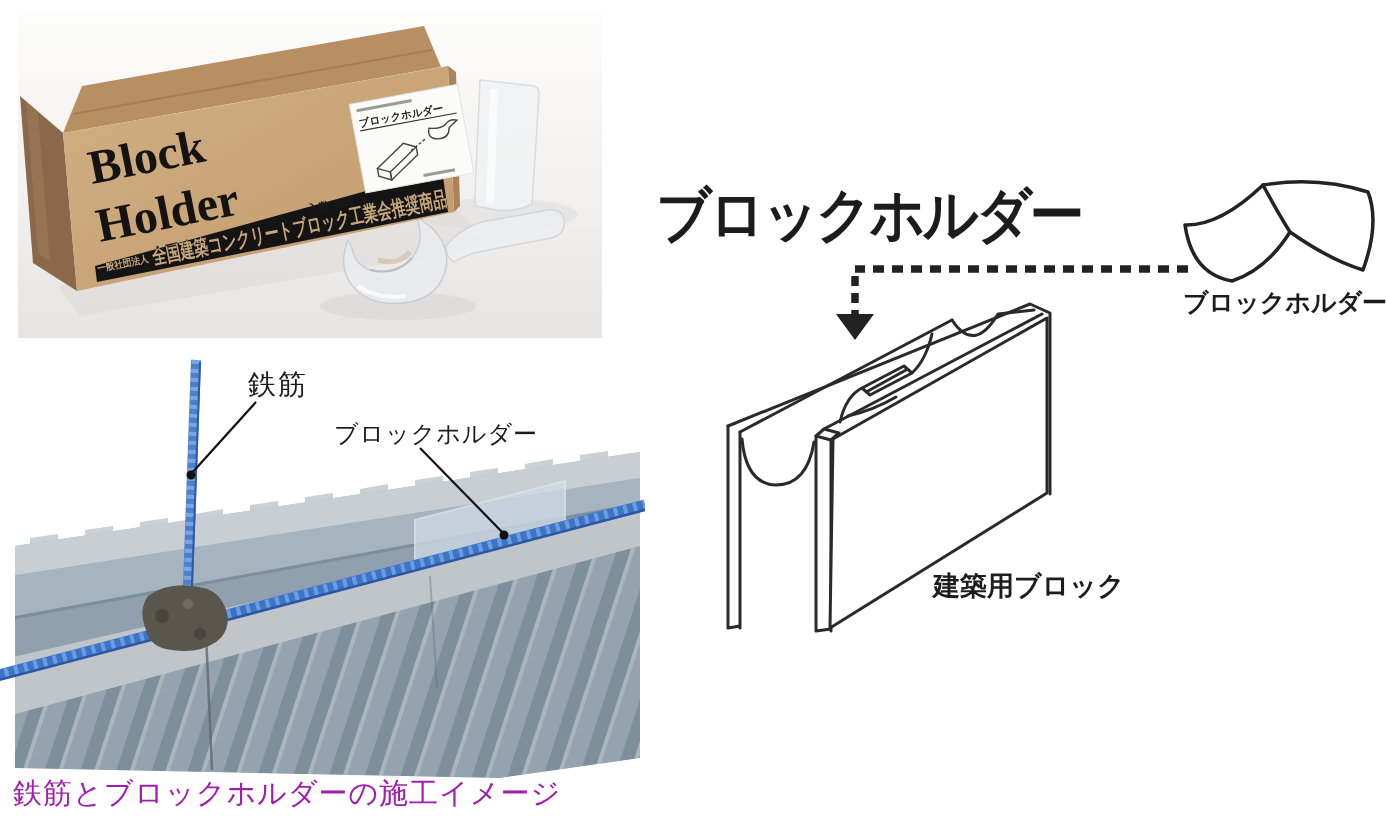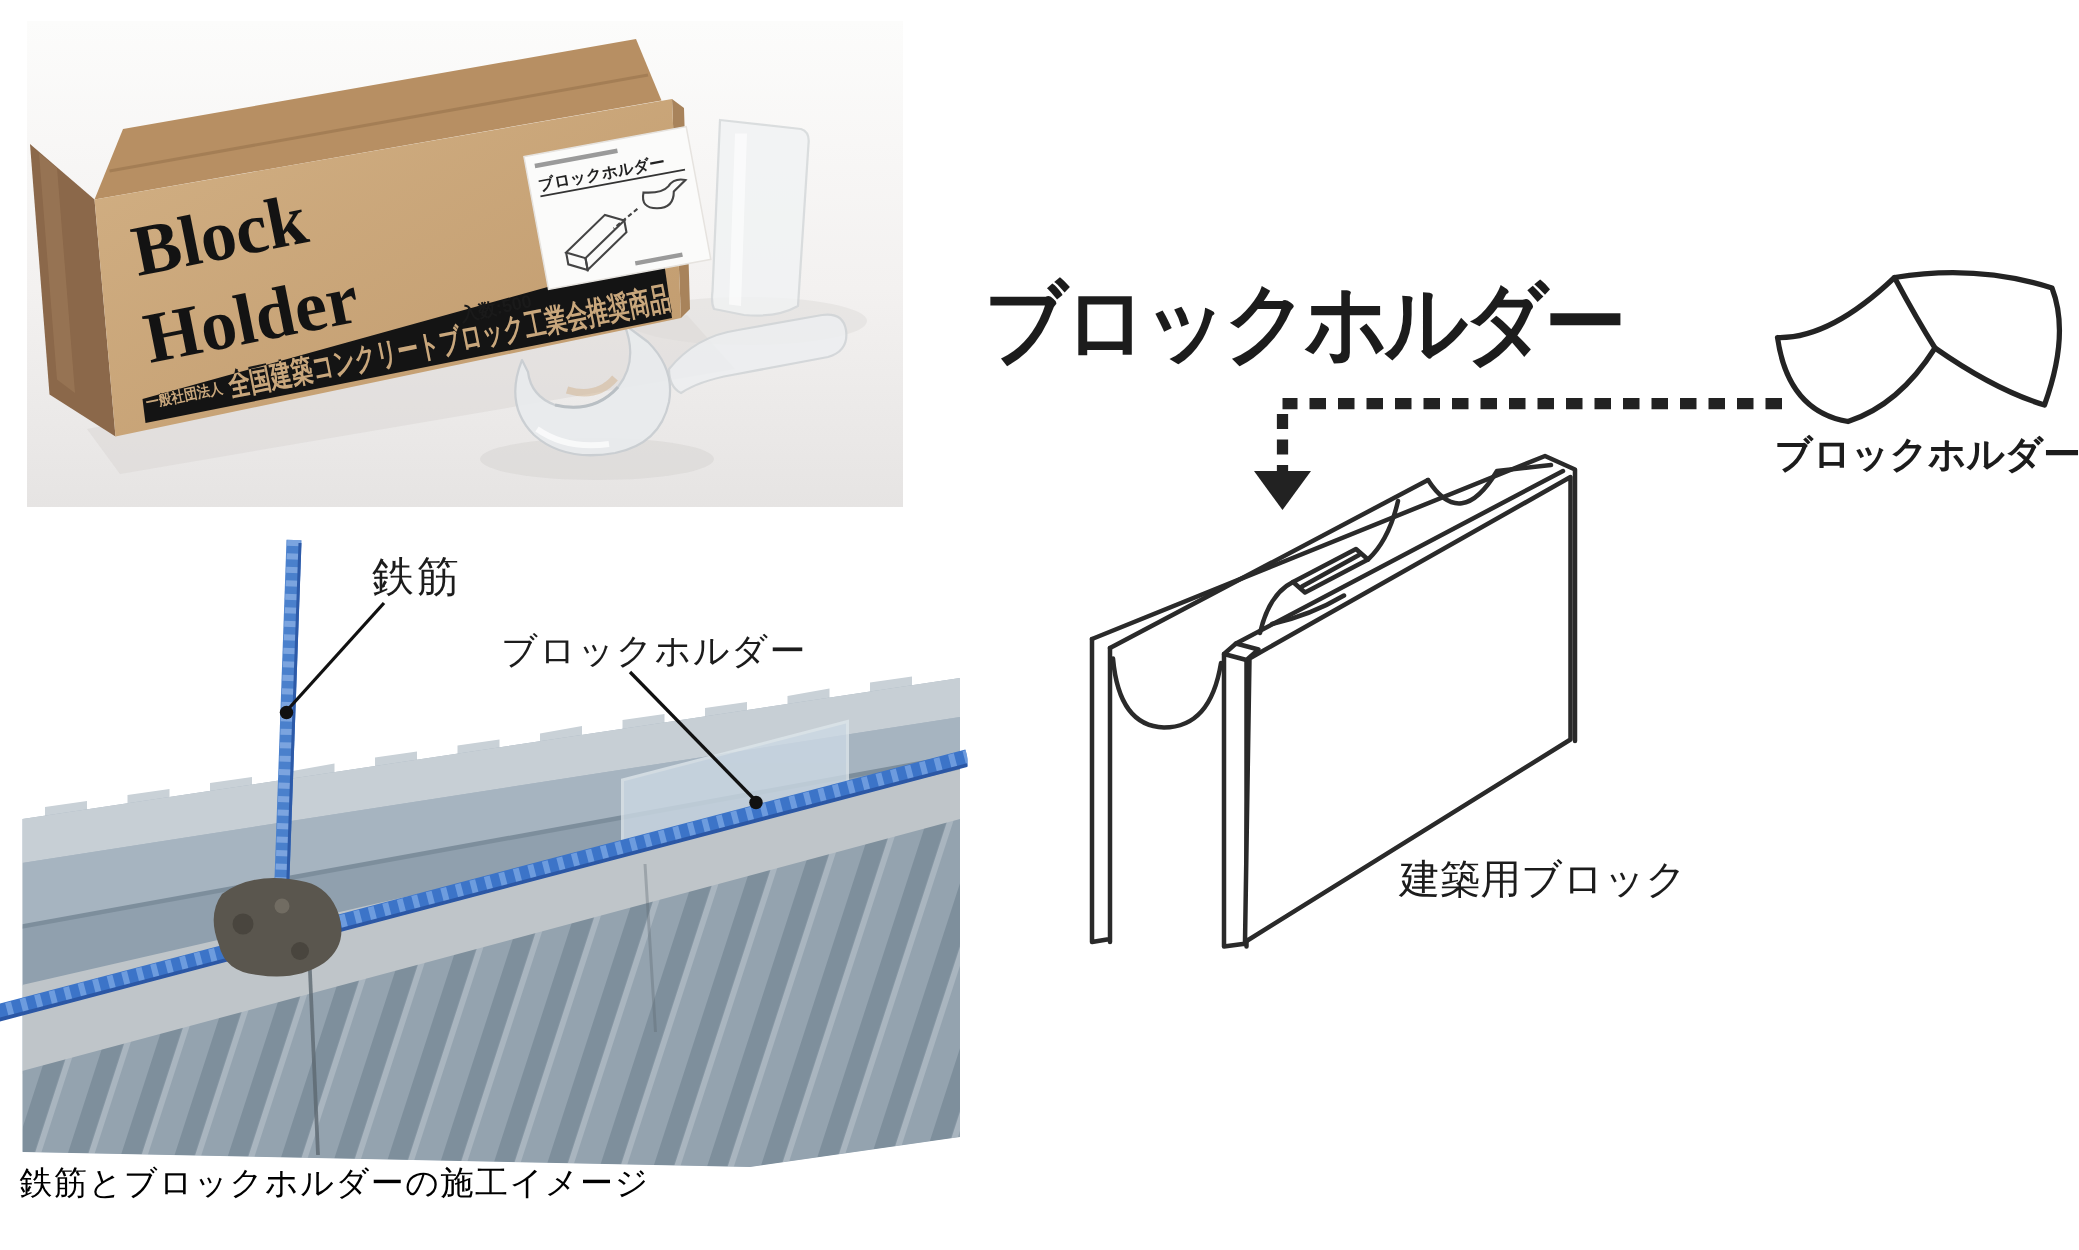--- a/index.html
+++ b/index.html
@@ -3,22 +3,22 @@
 <meta charset="utf-8">
 <style>
   html,body{margin:0;padding:0;background:#fff;}
   .stage{position:relative;width:1386px;height:833px;background:#ffffff;overflow:hidden;
          font-family:"Liberation Sans","DejaVu Sans",sans-serif;color:#1c1c1c;}
   .abs{position:absolute;}
   figure{margin:0;}
   .diagram-title{margin:0;font-size:59px;font-weight:900;letter-spacing:-3px;line-height:1.1;
                  color:#1c1c1c;transform:scaleX(.93);transform-origin:left top;white-space:nowrap;}
   .holder-label{font-size:25px;font-weight:600;color:#1c1c1c;white-space:nowrap;}
-  .block-label{font-size:27px;font-weight:400;color:#1c1c1c;white-space:nowrap;}
-  .caption{font-size:22px;font-weight:500;color:#000000;white-space:nowrap;letter-spacing:1px;}
+  .block-label{font-size:27px;font-weight:700;color:#1c1c1c;white-space:nowrap;}
+  .caption{font-size:29px;font-weight:500;color:#a21caf;white-space:nowrap;letter-spacing:1px;}
   svg text{font-family:"Liberation Sans","DejaVu Sans",sans-serif;}
   .serif{font-family:"Liberation Serif","DejaVu Serif",serif;}
 </style>
 </head>
 <body>
 
 <div class="stage">
 
   <figure class="abs" style="left:18px;top:14px;width:584px;height:324px;">
     <svg width="584" height="324" viewBox="0 0 584 324">

